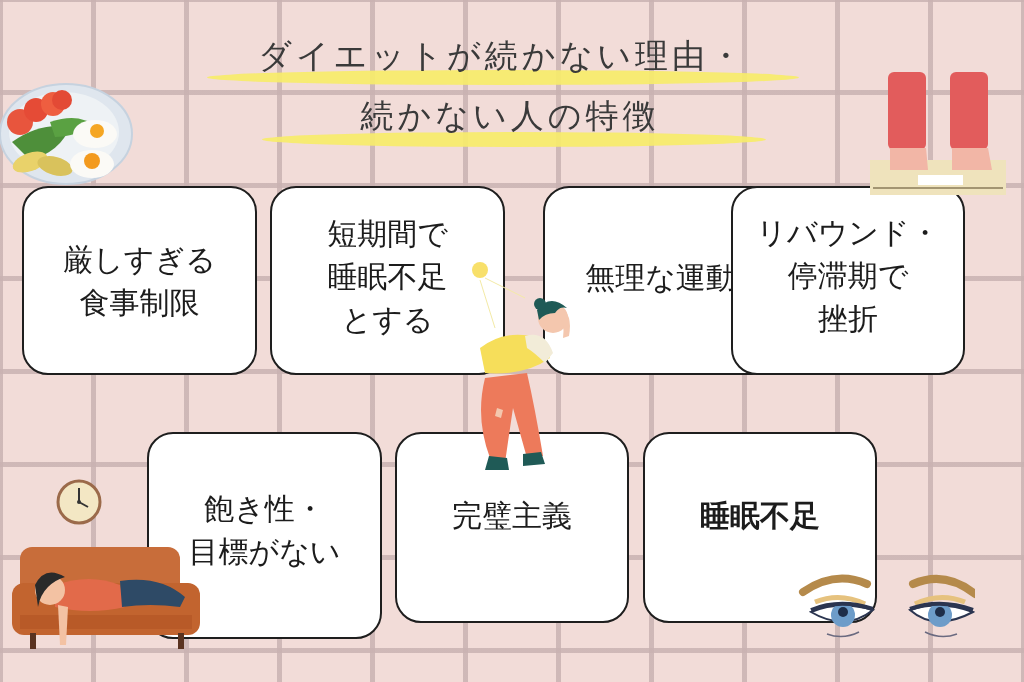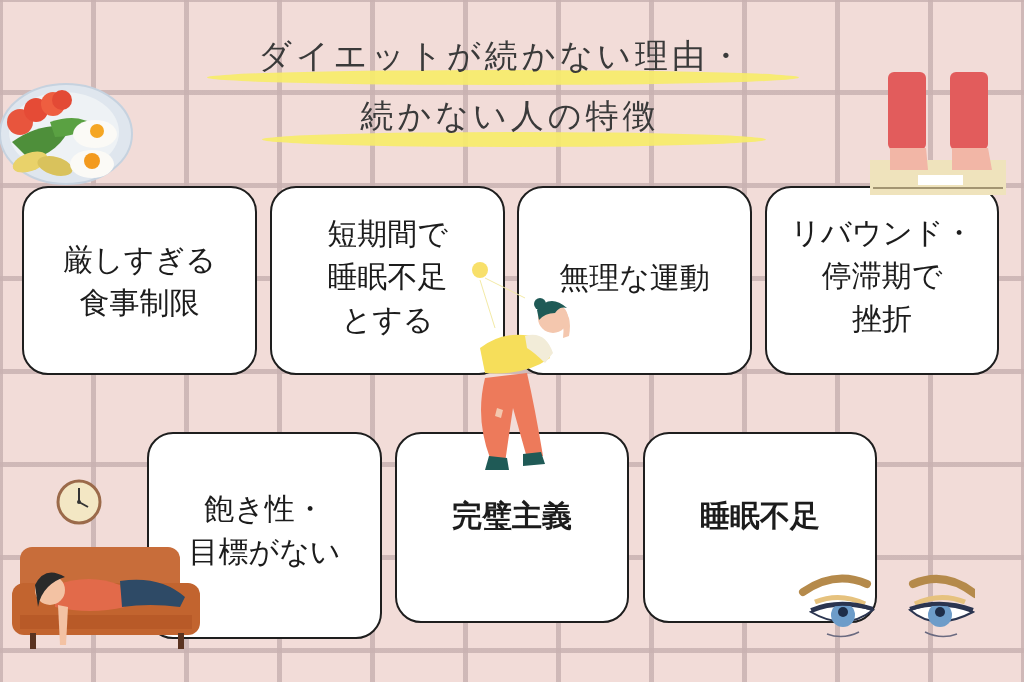--- a/index.html
+++ b/index.html
@@ -43,35 +43,35 @@
 
 <div class="card" style="left:22px; top:186px; width:235px; height:189px;">
   <span class="card-text">厳しすぎる
 食事制限</span>
 </div>
 <div class="card" style="left:270px; top:186px; width:235px; height:189px;">
   <span class="card-text" style="margin-top:-8px;">短期間で
 睡眠不足
 とする</span>
 </div>
-<div class="card" style="left:517px; top:186px; width:235px; height:189px;">
+<div class="card" style="left:543px; top:186px; width:235px; height:189px;">
   <span class="card-text" style="margin-top:-6px;">無理な運動</span>
 </div>
-<div class="card" style="left:765px; top:186px; width:234px; height:189px;">
+<div class="card" style="left:731px; top:186px; width:234px; height:189px;">
   <span class="card-text" style="margin-top:-10px;">リバウンド・
 停滞期で
 挫折</span>
 </div>
 
 <div class="card" style="left:147px; top:432px; width:235px; height:207px;">
   <span class="card-text" style="margin-top:-12px;">飽き性・
 目標がない</span>
 </div>
 <div class="card" style="left:395px; top:432px; width:234px; height:191px;">
-  <span class="card-text" style="margin-top:-24px;font-weight:bold;">完璧主義</span>
+  <span class="card-text" style="margin-top:-24px;">完璧主義</span>
 </div>
 <div class="card" style="left:643px; top:432px; width:234px; height:191px;">
   <span class="card-text" style="margin-top:-24px;font-weight:bold;">睡眠不足</span>
 </div>
 
 <svg class="illus" style="left:0; top:82px;" width="140" height="110" viewBox="0 0 140 110">
   <ellipse cx="66" cy="52" rx="66" ry="50" fill="#dfe6ee" stroke="#c6d2df" stroke-width="2"></ellipse>
   <ellipse cx="64" cy="50" rx="55" ry="40" fill="#eef2f5"></ellipse>
   <circle cx="20" cy="40" r="13" fill="#e8553d"></circle>
   <circle cx="36" cy="28" r="12" fill="#e54b36"></circle>

